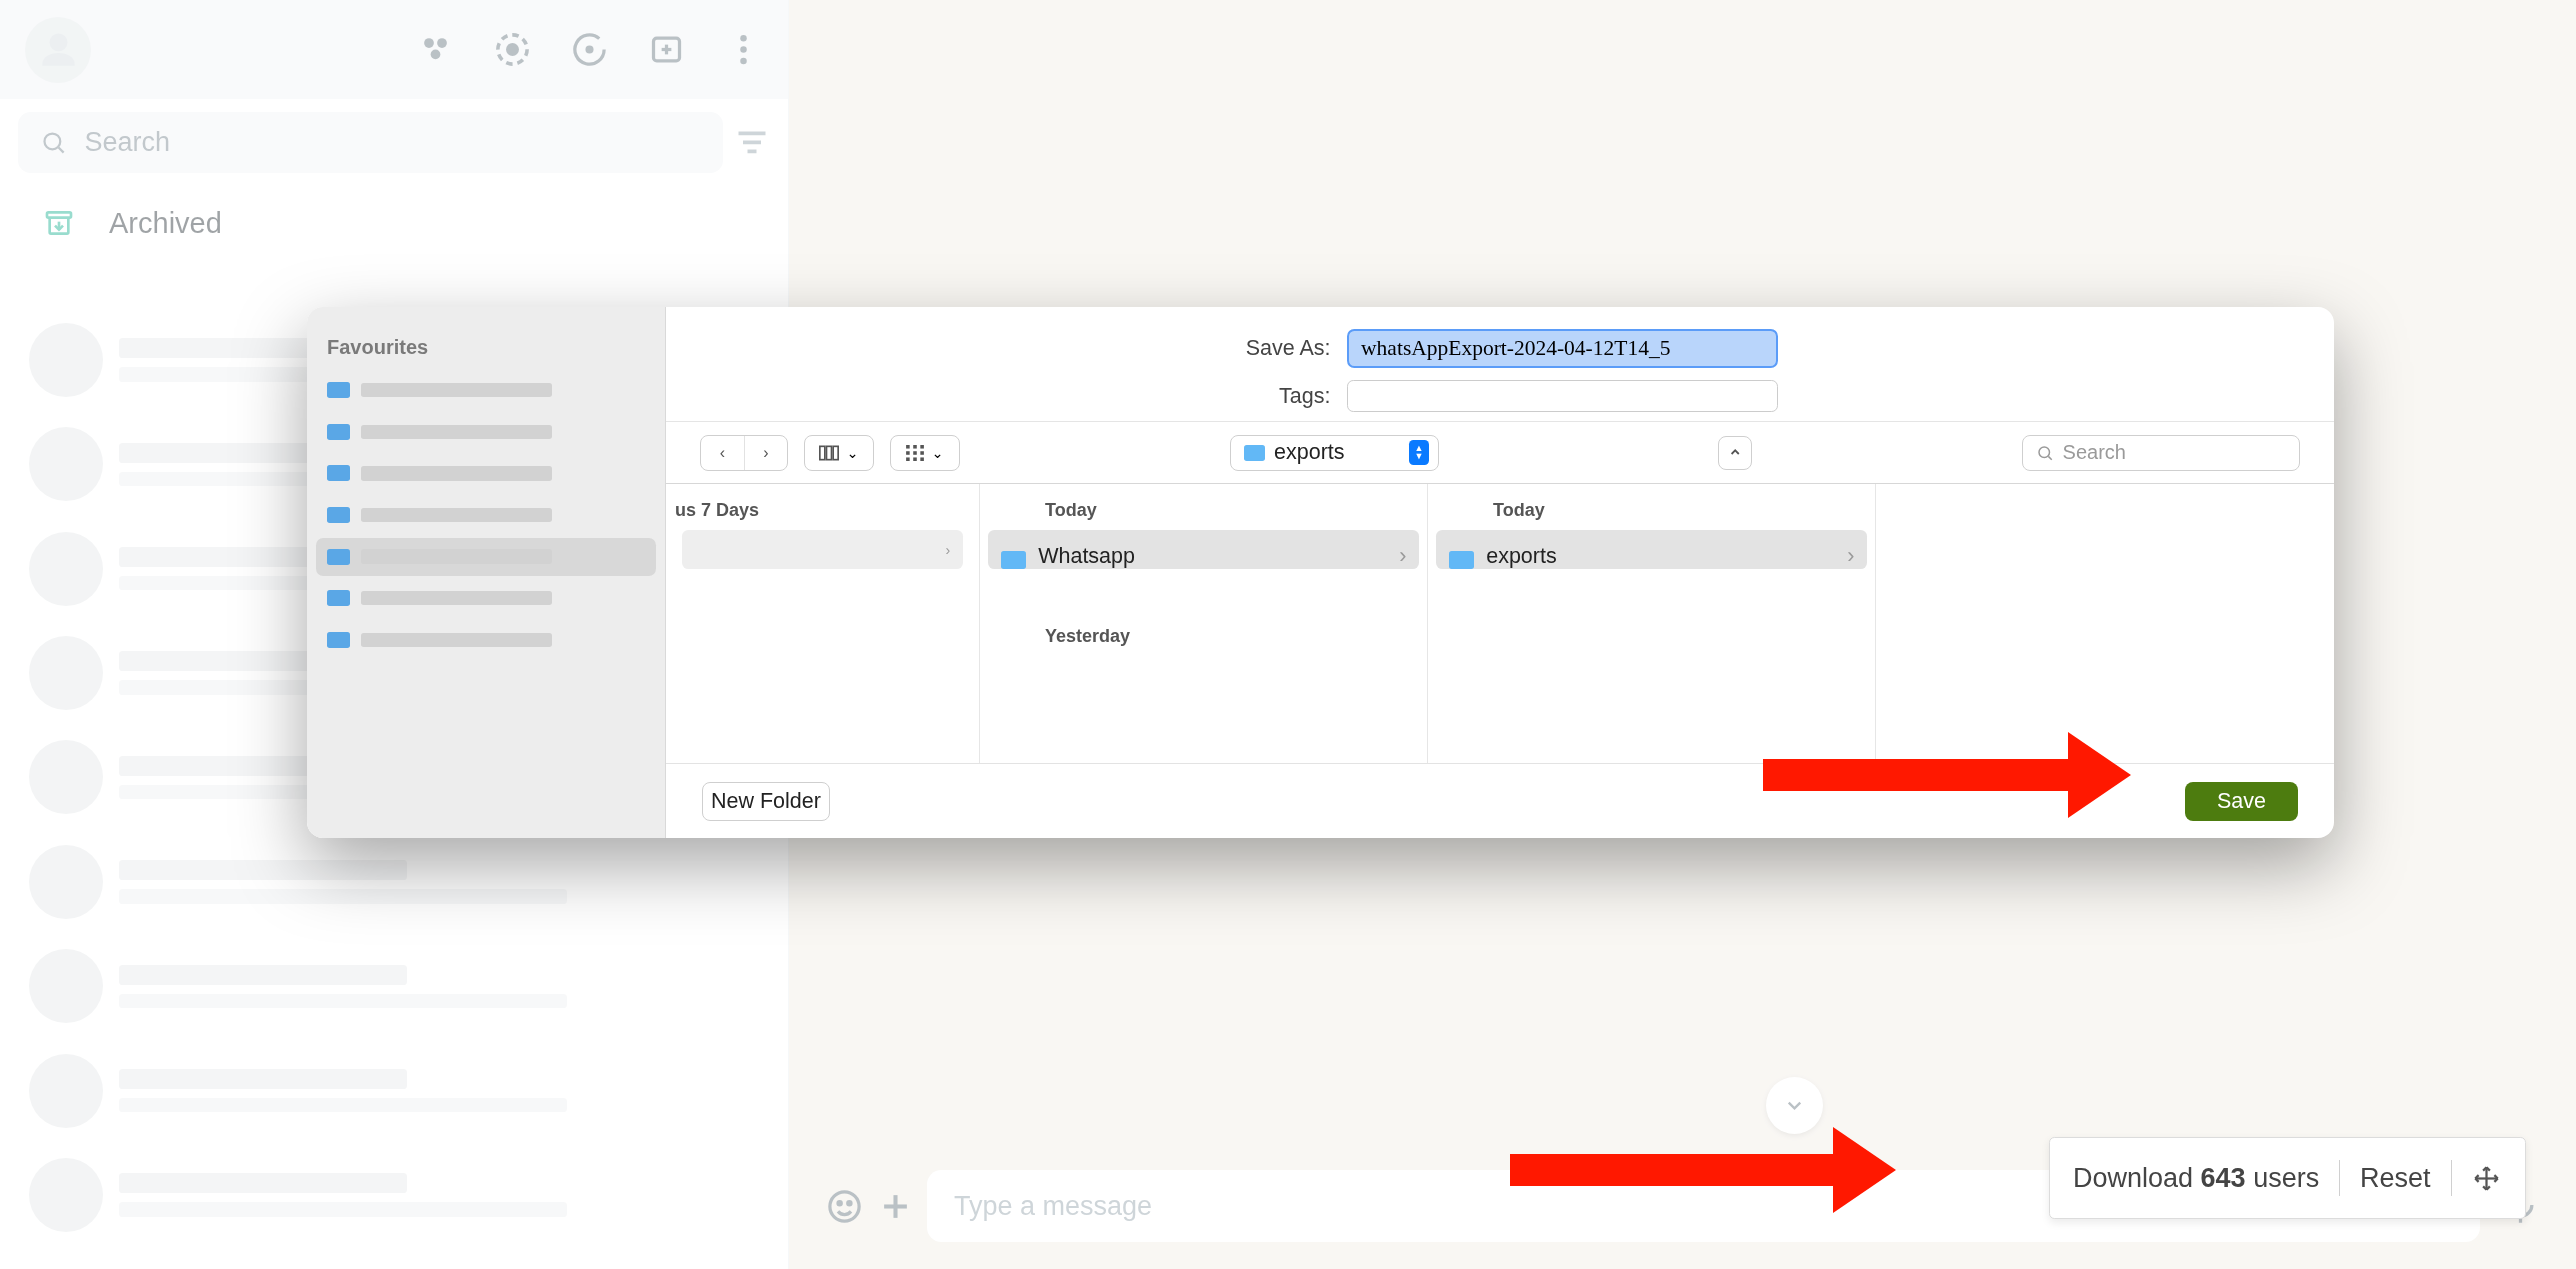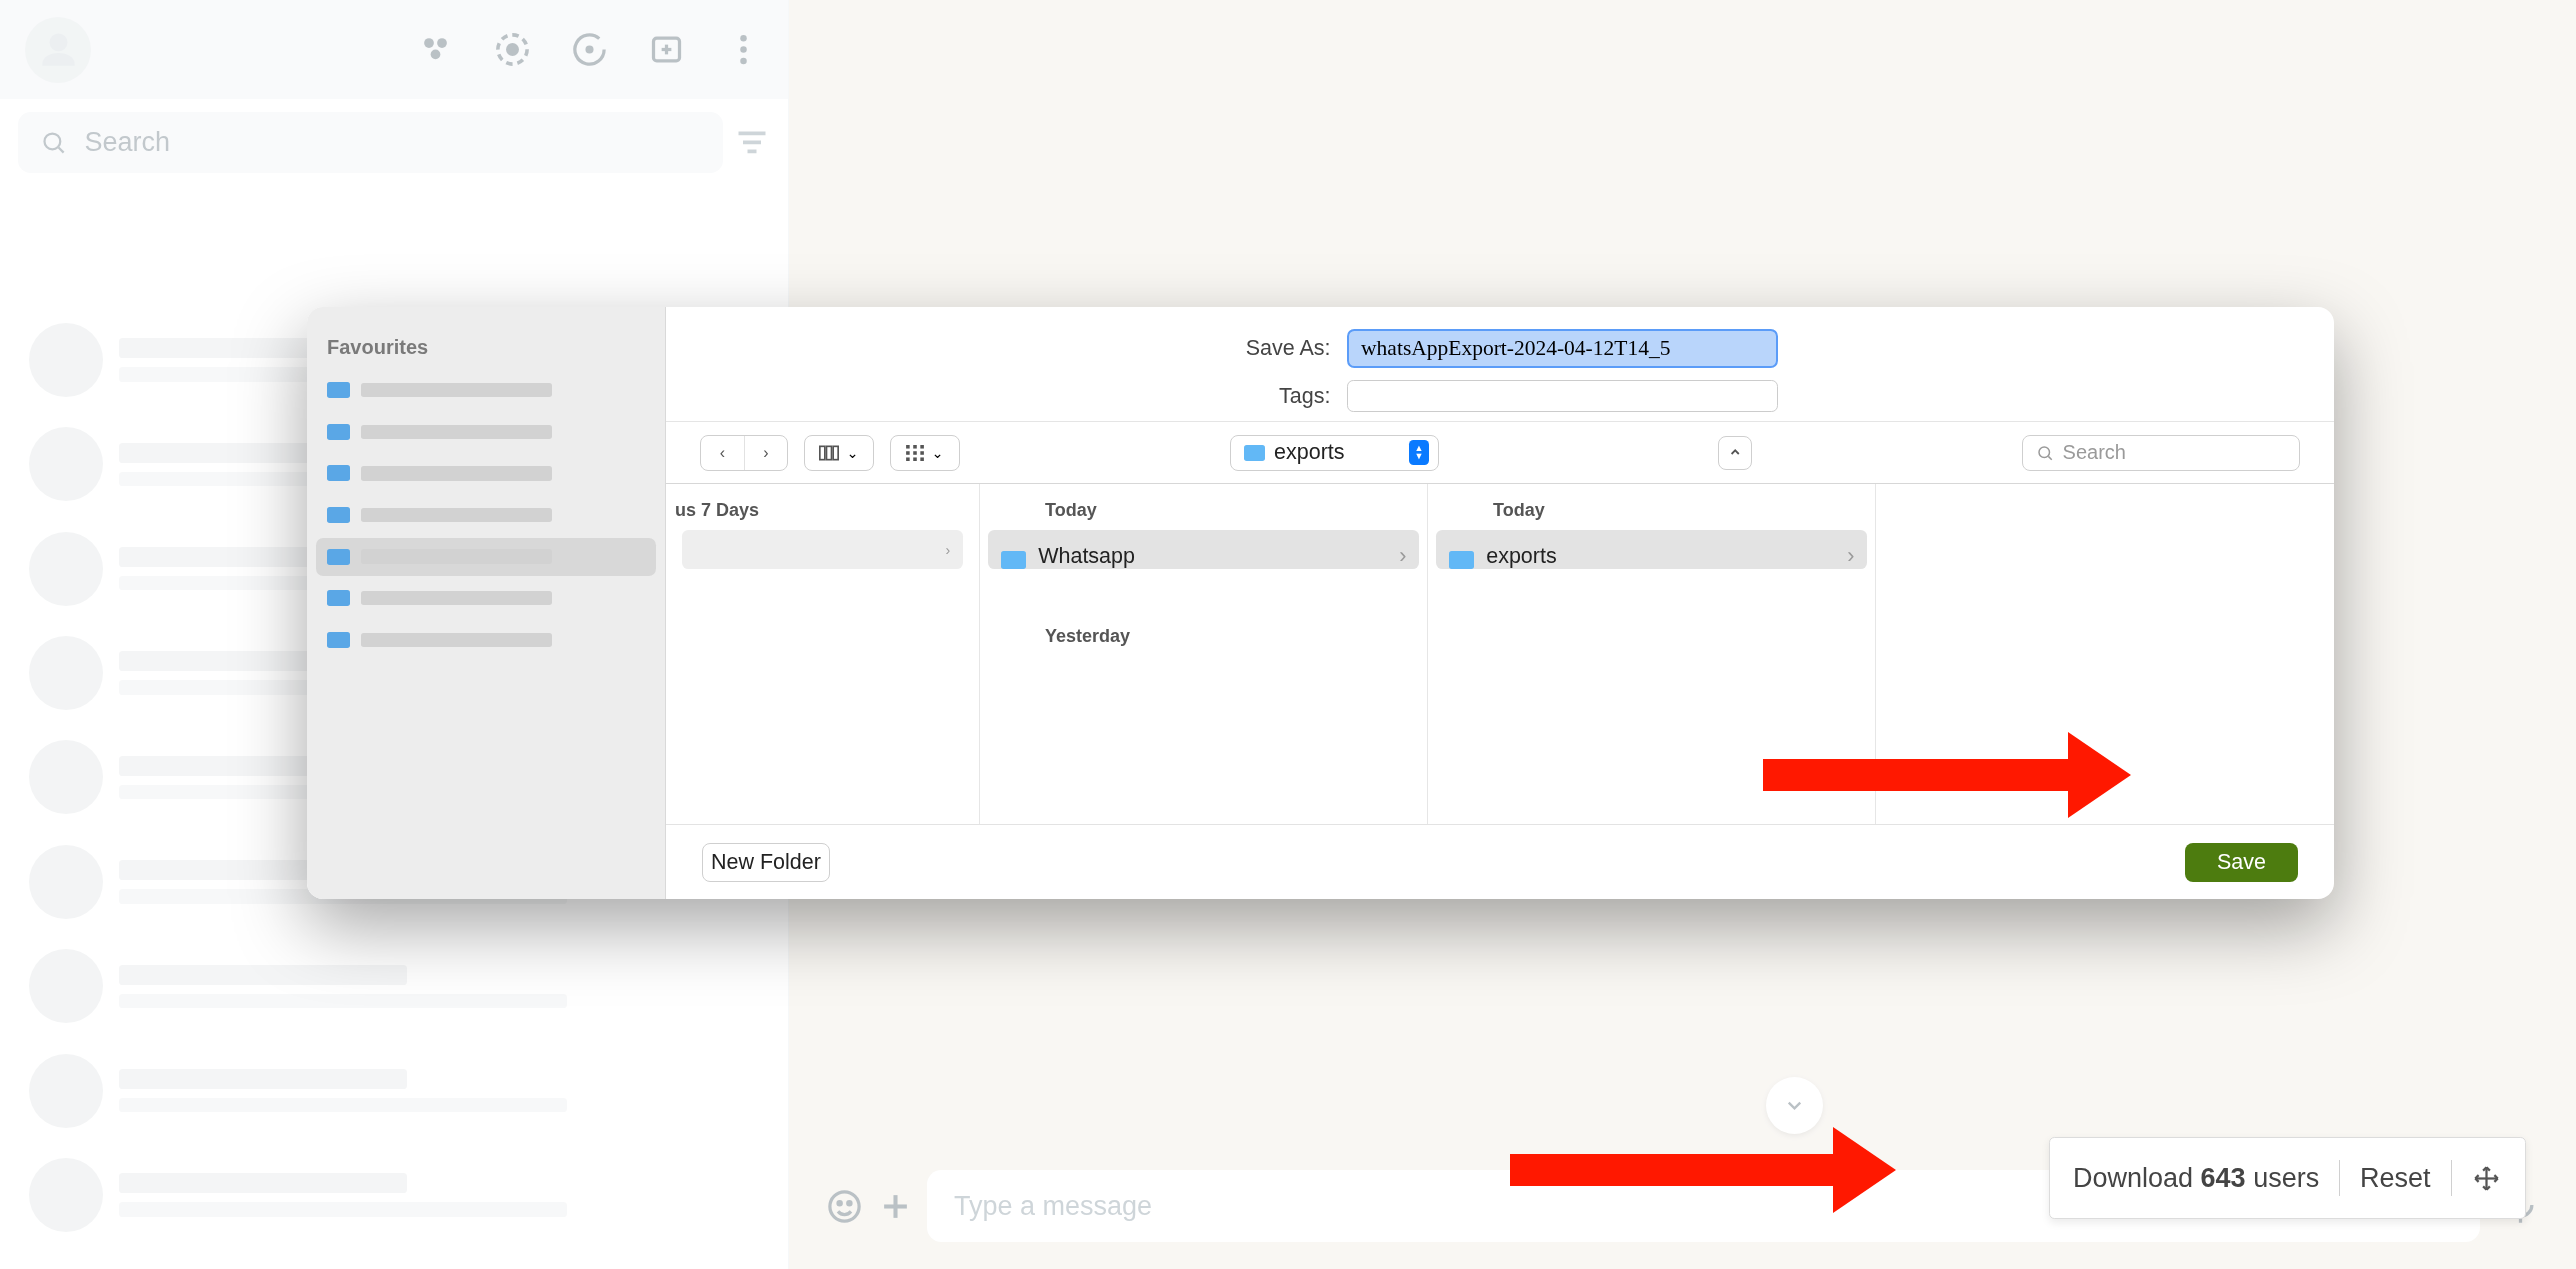--- a/index.html
+++ b/index.html
@@ -30,21 +30,21 @@
 .blur-line1 { height:20px; width:45%; background:#e4e6e8; border-radius:3.6px; margin-bottom:9px; }
 .blur-line2 { height:14.4px; width:70%; background:#eceeef; border-radius:3.6px; }
 
 .main-area { position:absolute; left:789px; top:0; right:0; bottom:0; background:#efeae2; }
 .msg-input-bar { position:absolute; left:18px; right:18px; bottom:20px; height: 86px; display:flex; align-items:center; gap: 12px; padding: 0 18px; }
 .msg-icon { width:39px; height:39px; color:#54656f; display:flex; align-items:center; justify-content:center; }
 .msg-field { flex:1; height: 72px; background:#fff; border-radius: 14.4px; display:flex; align-items:center; padding:0 27px; color:#8696a0; font-size:27px; margin-right:9px; }
 .scroll-fab { position:absolute; right: 753px; bottom: 135px; width:57px; height:57px; border-radius:50%; background:#fff; box-shadow:0 1.8px 5.4px rgba(0,0,0,.15); display:flex; align-items:center; justify-content:center; color:#54656f; }
 
 
-.save-dialog { position:absolute; left: 307px; top: 307px; width: 2027px; height: 592px; background:#fff; border-radius: 16px; box-shadow: 0 27px 72px rgba(0,0,0,.35); overflow:hidden; display:flex; }
+.save-dialog { position:absolute; left: 307px; top: 307px; width: 2027px; height: 531px; background:#fff; border-radius: 16px; box-shadow: 0 27px 72px rgba(0,0,0,.35); overflow:hidden; display:flex; }
 .sd-sidebar { width: 359px; background:#ededed; border-right:0.9px solid #d9d9d9; padding: 16px 0 0 0; }
 .sd-fav-label { font-size: 20px; color:#7a7a7a; font-weight:600; padding: 12.6px 20px 9px; }
 .sd-fav-item { height: 38px; margin: 3.6px 9px; border-radius:7.2px; display:flex; align-items:center; gap:10.8px; padding:0 10.8px; }
 .sd-fav-item.sel { background:#d8d8d8; }
 .sd-fav-icon { width:23px; height:16px; background:#5aa7e6; border-radius:2.7px; }
 .sd-fav-blur { width: 60%; height:14.4px; background:#d2d2d2; border-radius:2.7px; }
 
 .sd-main { flex:1; display:flex; flex-direction:column; }
 .sd-toprow { padding: 21.5px 0 9px; display:flex; justify-content:center; align-items:center; gap: 16px; }
 .sd-label { font-size:21.5px; color:#444; width: 108px; text-align:right; }
@@ -148,20 +148,29 @@
           </svg>
         <span>Search</span>
       </div>
       <span class="filter-icon">
           <svg viewBox="0 0 24 24" fill="currentColor">
             <rect x="3" y="5" width="18" height="2.5"></rect>
             <rect x="6" y="11" width="12" height="2.5"></rect>
             <rect x="9" y="17" width="6" height="2.5"></rect>
           </svg>
         </span>
+    </div>
+    <div class="archived-row">
+      <span class="arch-icon"><svg viewBox="0 0 24 24" fill="none" stroke="currentColor" stroke-width="2">
+            <rect x="3" y="4" width="18" height="4" rx="1"></rect>
+            <path d="M5 8v11a1 1 0 0 0 1 1h12a1 1 0 0 0 1-1V8"></path>
+            <line x1="12" y1="11" x2="12" y2="17"></line>
+            <polyline points="9 14 12 17 15 14"></polyline>
+          </svg></span>
+      <span>Archived</span>
     </div>
     <div class="chat-list">
       <div class="chat-blur">
         <div class="blur-row">
             <div class="blur-avatar"></div>
             <div class="blur-lines">
               <div class="blur-line1"></div>
               <div class="blur-line2"></div>
             </div>
           </div>

